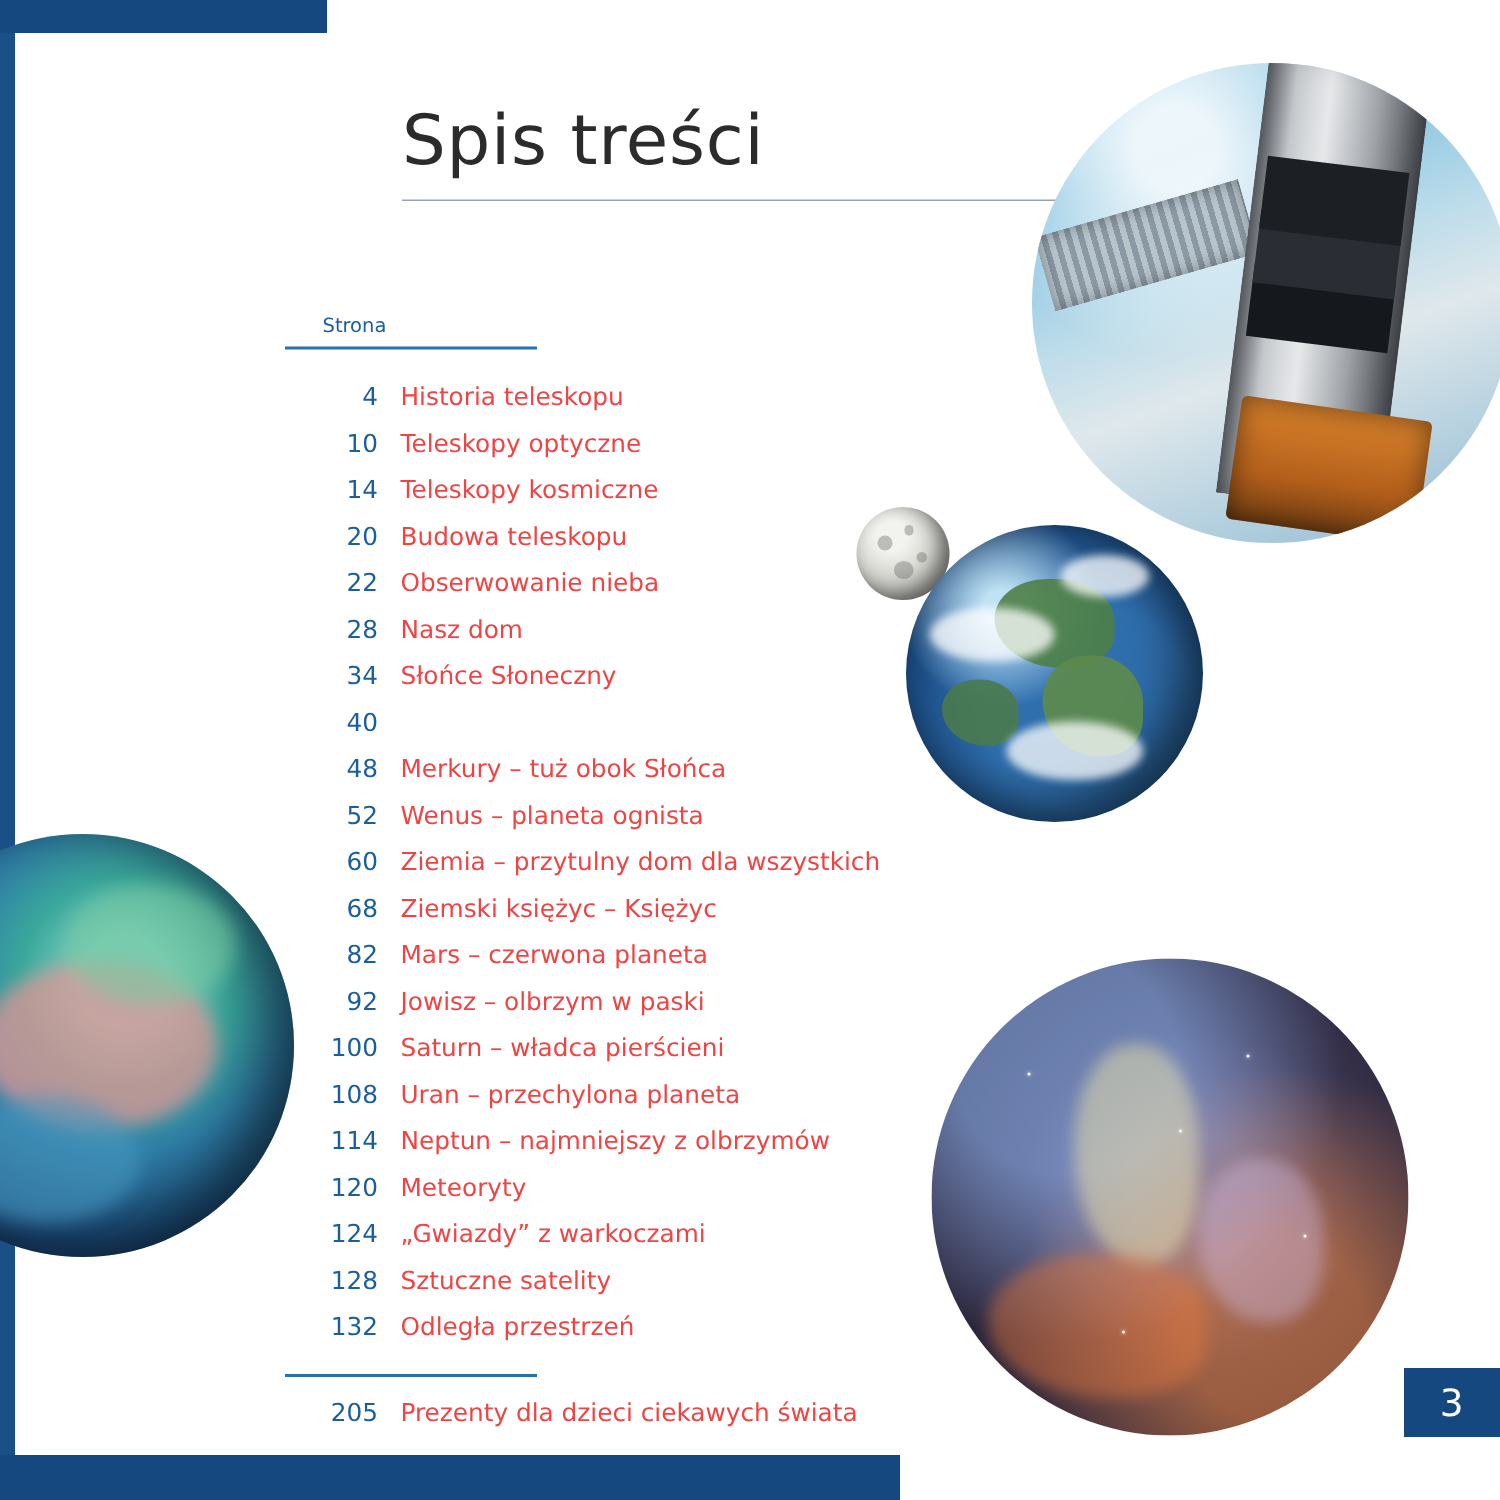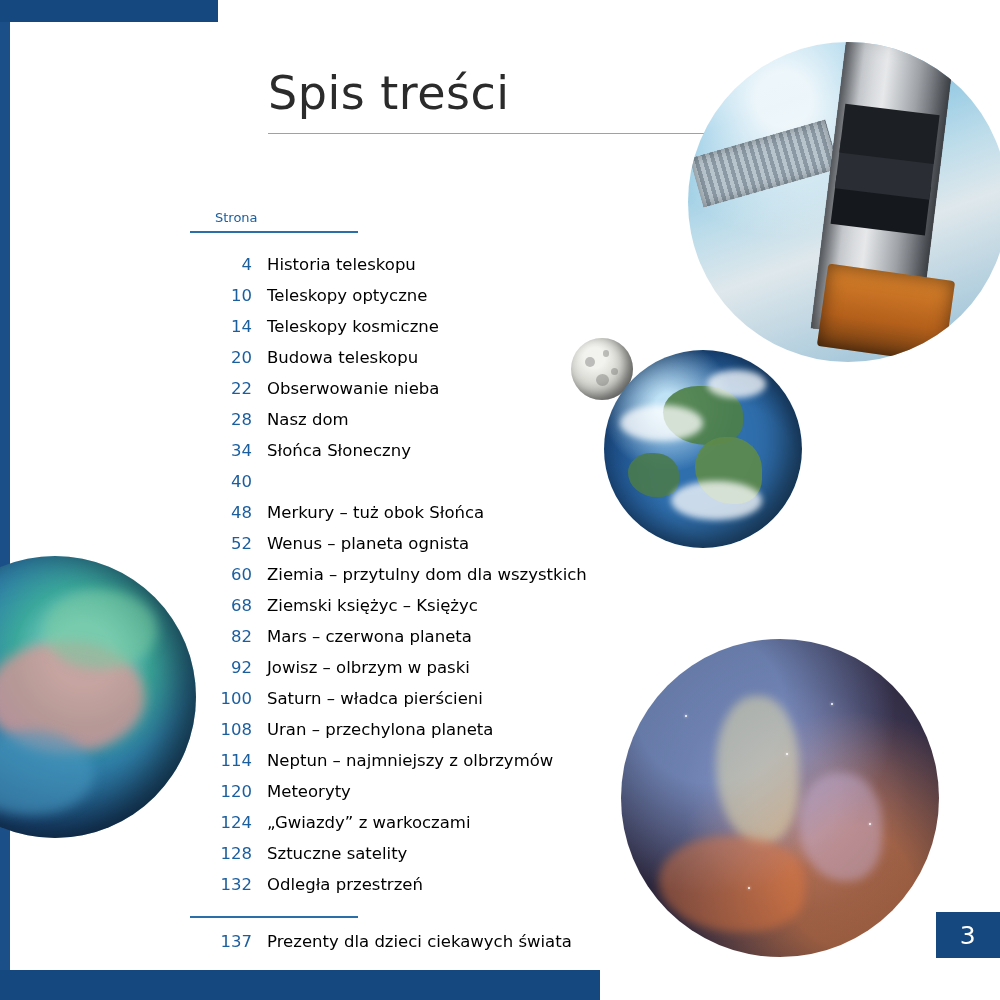--- a/index.html
+++ b/index.html
@@ -100,21 +100,21 @@
     height: 27px;
   }
   .toc-page {
     width: 62px;
     text-align: right;
     color: #1b5e9e;
     font-size: 16.5px;
     padding-right: 0;
   }
   .toc-label {
-    color: #000000;
+    color: #ef4444;
     font-size: 16.5px;
     padding-left: 15px;
     white-space: nowrap;
   }
   .toc-bottom-rule {
     width: 168px;
     height: 2px;
     background: #2a6fa8;
     margin: 14px 0 14px 0;
   }
@@ -293,21 +293,21 @@
   <div class="toc-row">
     <div class="toc-page">22</div>
     <div class="toc-label">Obserwowanie nieba</div>
   </div>
   <div class="toc-row">
     <div class="toc-page">28</div>
     <div class="toc-label">Nasz dom</div>
   </div>
   <div class="toc-row">
     <div class="toc-page">34</div>
-    <div class="toc-label">Słońca Słoneczny</div>
+    <div class="toc-label">Słońce Słoneczny</div>
   </div>
   <div class="toc-row">
     <div class="toc-page">40</div>
   </div>
   <div class="toc-row">
     <div class="toc-page">48</div>
     <div class="toc-label">Merkury – tuż obok Słońca</div>
   </div>
   <div class="toc-row">
     <div class="toc-page">52</div>
@@ -354,21 +354,21 @@
     <div class="toc-label">Sztuczne satelity</div>
   </div>
   <div class="toc-row">
     <div class="toc-page">132</div>
     <div class="toc-label">Odległa przestrzeń</div>
   </div>
 
   <div class="toc-bottom-rule"></div>
 
   <div class="toc-row">
-    <div class="toc-page">137</div>
+    <div class="toc-page">205</div>
     <div class="toc-label">Prezenty dla dzieci ciekawych świata</div>
   </div>
 </div>
 
 <div class="circle-img hubble">
   <div class="panel"></div>
   <div class="body"></div>
   <div class="base"></div>
 </div>
 

